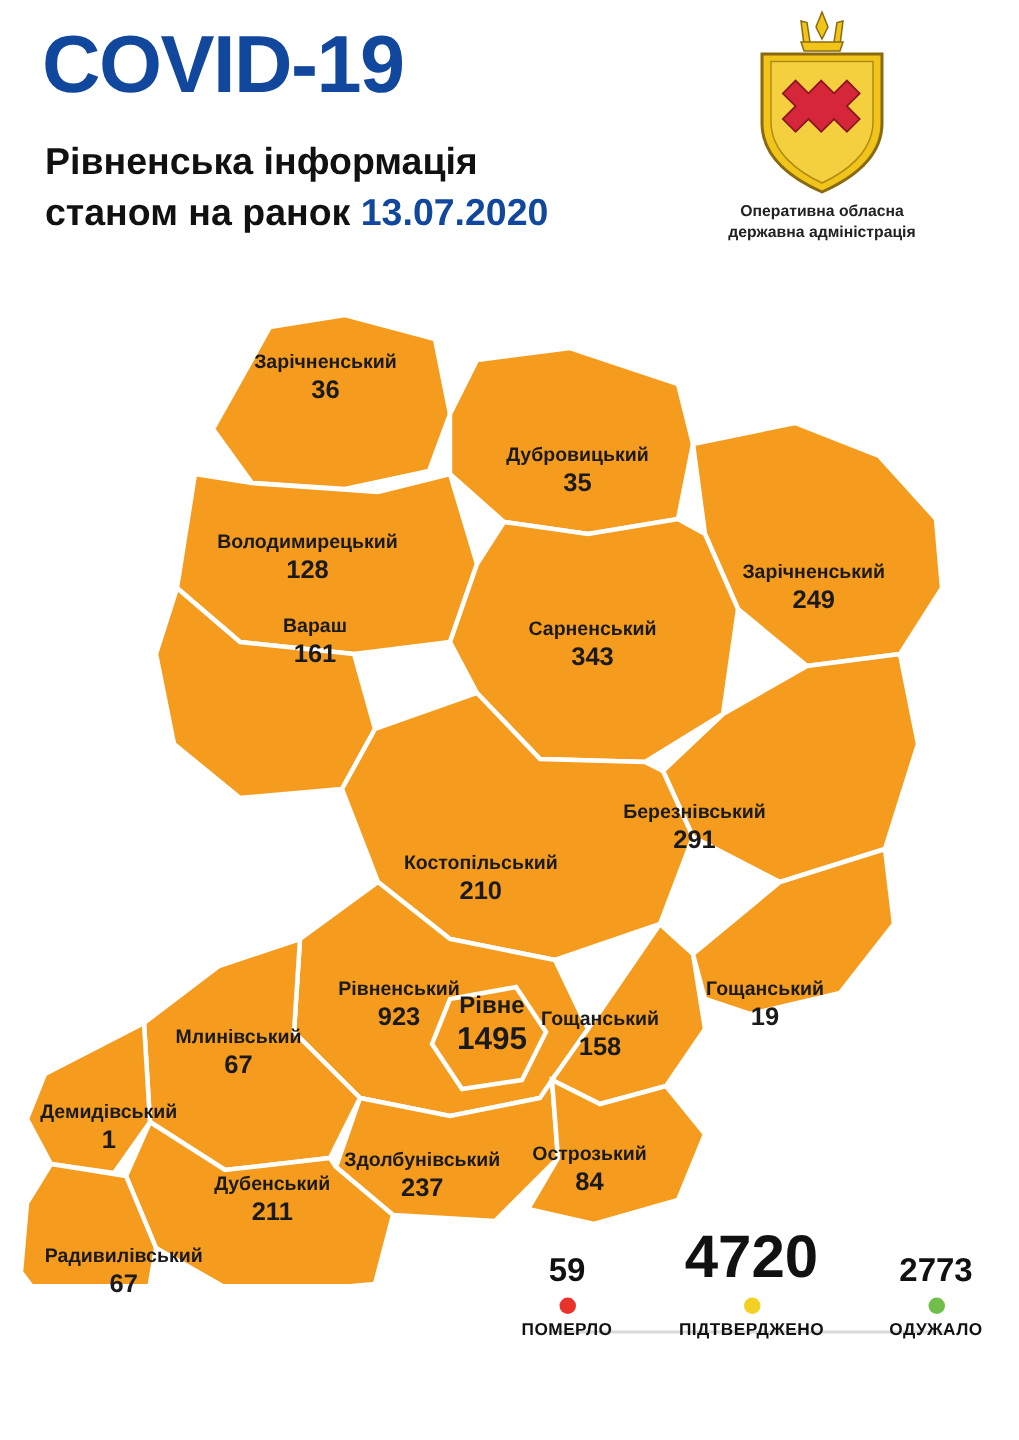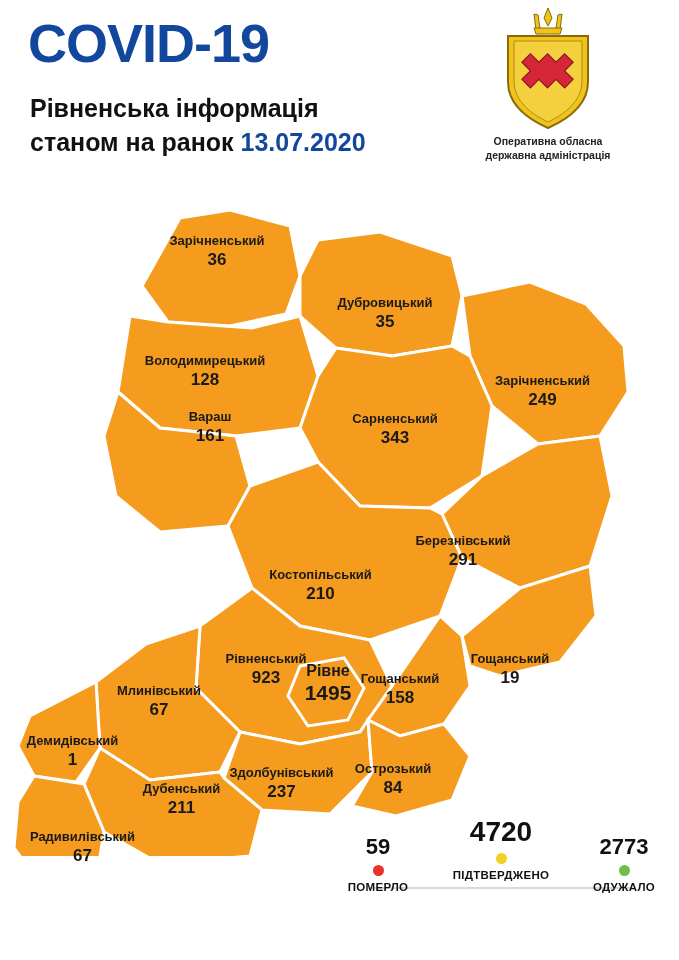--- a/index.html
+++ b/index.html
@@ -130,21 +130,21 @@
   }
   .dot {
     width: 11px;
     height: 11px;
     border-radius: 50%;
     margin: 7px auto 0;
   }
   .col-died { left: 0; top: 18px; width: 96px; }
   .col-died .tot-num { font-size: 22px; }
   .col-conf { left: 96px; top: 0; width: 150px; }
-  .col-conf .tot-num { font-size: 28px; }
+  .col-conf .tot-num { font-size: 40px; }
   .col-rec { left: 246px; top: 18px; width: 96px; }
   .col-rec .tot-num { font-size: 22px; }
   .legend-line {
     position: absolute;
     left: 38px;
     top: 69px;
     width: 265px;
     height: 2px;
     background: #d9d9d9;
   }

